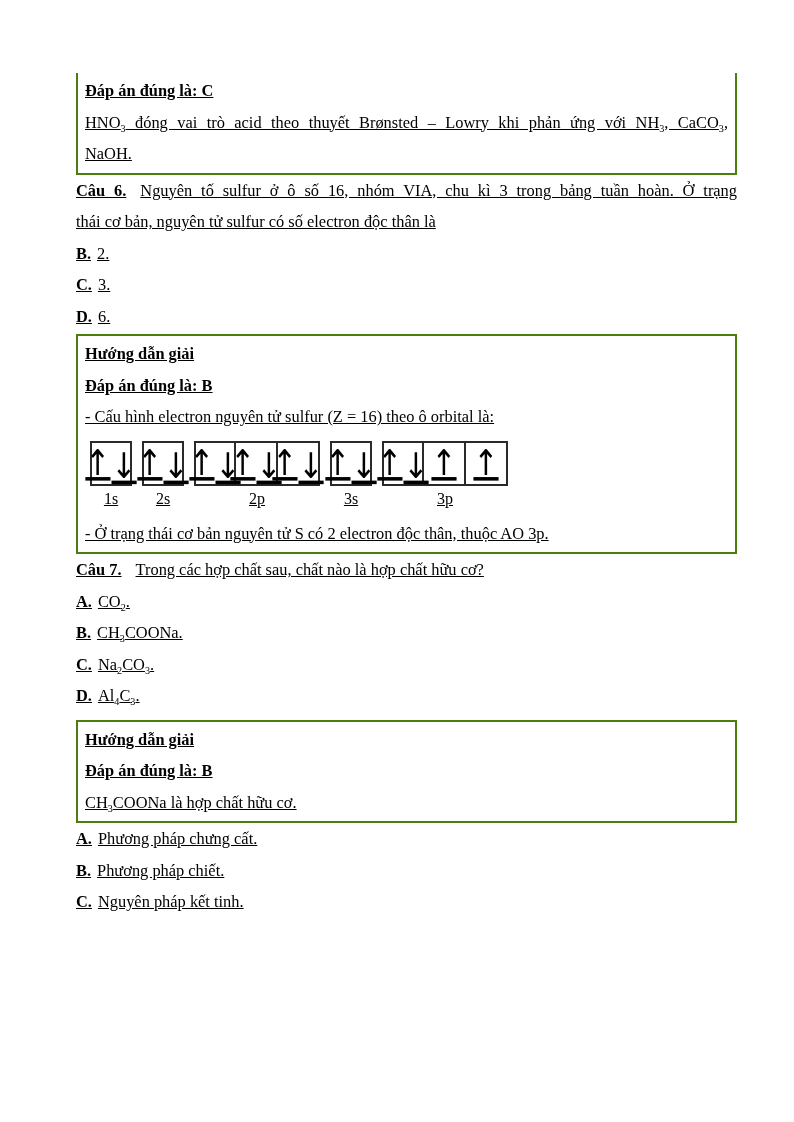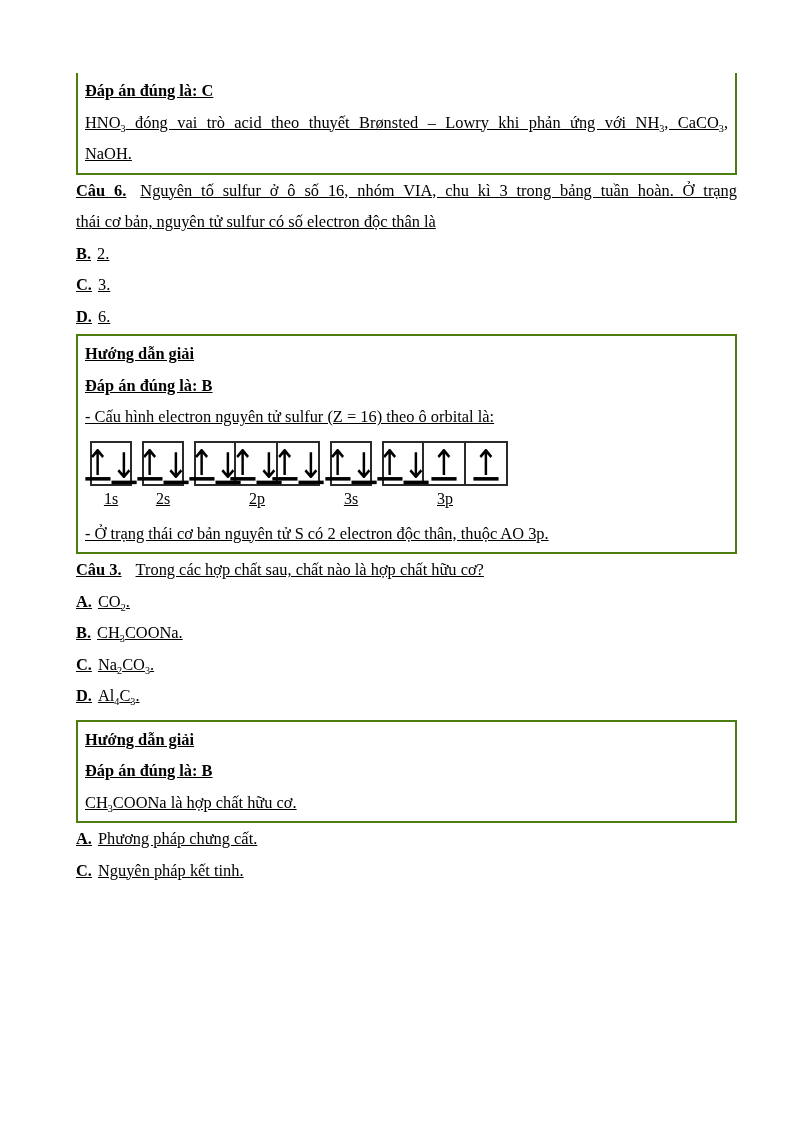--- a/index.html
+++ b/index.html
@@ -139,31 +139,32 @@
               <div class="orb-cell">
                 <span class="arr up">↑</span>
               </div>
             </div>
             <div class="orb-label">3p</div>
           </div>
         </div>
       <div class="line">- Ở trạng thái cơ bản  nguyên tử S có 2 electron độc thân, thuộc AO 3p.</div>
     </section>
 
-    <div class="line"><b class="qlabel">Câu 3.</b><span>Trong các hợp chất sau, chất nào là hợp chất hữu cơ?</span></div>
+    <div class="line"><b class="qlabel">Câu 7.</b><span>Trong các hợp chất sau, chất nào là hợp chất hữu cơ?</span></div>
 
     <div class="line opt"><b>A.</b><span>CO<sub>2</sub>.</span></div>
     <div class="line opt"><b>B.</b><span>CH<sub>3</sub>COONa.</span></div>
     <div class="line opt"><b>C.</b><span>Na<sub>2</sub>CO<sub>3</sub>.</span></div>
     <div class="line opt"><b>D.</b><span>Al<sub>4</sub>C<sub>3</sub>.</span></div>
 
     <section class="sol-box mt8">
       <div class="line b">Hướng dẫn giải</div>
       <div class="line b">Đáp án đúng là: B</div>
       <div class="line">CH<sub>3</sub>COONa là hợp chất hữu cơ.</div>
     </section>
 
 
     <div class="line opt"><b>A.</b><span>Phương pháp chưng cất.</span></div>
+    <div class="line opt"><b>B.</b><span>Phương pháp chiết.</span></div>
     <div class="line opt"><b>C.</b><span>Nguyên pháp kết tinh.</span></div>
 
   </div>
 </div>
 
 </body></html>

